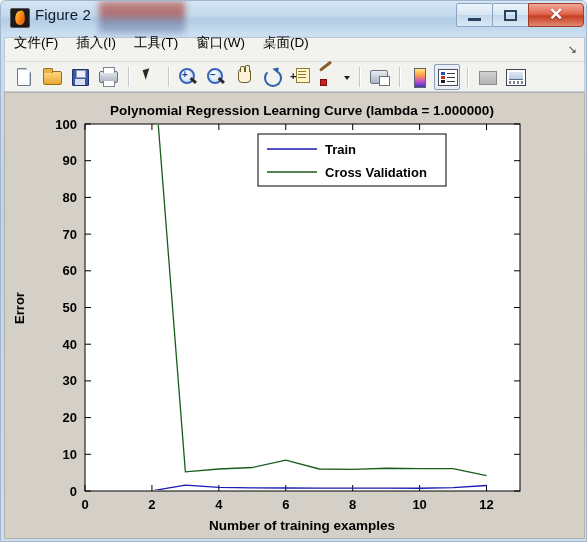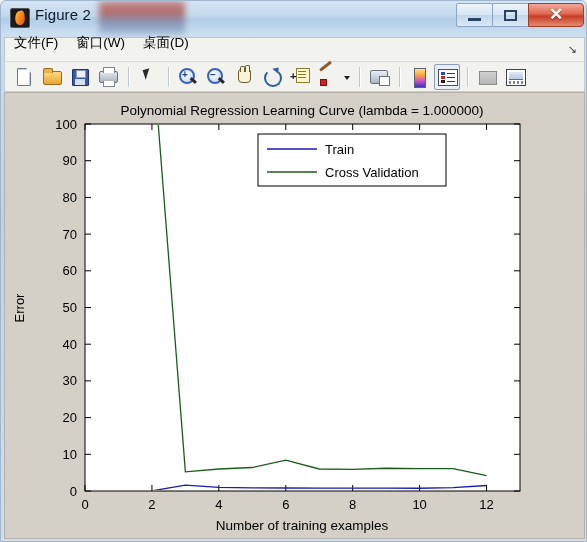--- a/index.html
+++ b/index.html
@@ -360,20 +360,21 @@
   
   .figure-area {
     position: absolute;
     left: 3px; top: 91px;
     width: 581px;
     height: 447px;
     background: #d4d0c8;
     border: 1px solid #b5b1aa;
     box-sizing: border-box;
     overflow: hidden;
+    font-weight: bold;
   }
   .chart-svg { display: block; }
 </style>
 </head>
 <body>
 
 <div id="app">
   <div class="window">
 
     <div class="titlebar">
@@ -391,20 +392,22 @@
           <div class="glyph-max"></div>
         </div>
         <div class="winbtn close">
           <div class="glyph-close">✕</div>
         </div>
       </div>
     </div>
 
     <div class="menubar">
       <div class="menu-item">文件(F)</div>
+      <div class="menu-item">插入(I)</div>
+      <div class="menu-item">工具(T)</div>
       <div class="menu-item">窗口(W)</div>
       <div class="menu-item">桌面(D)</div>
       <div class="menu-overflow">↘</div>
     </div>
 
     <div class="toolbar">
       <div class="tb">
           <span class="ic doc-new"></span>
         </div>
       <div class="tb">

